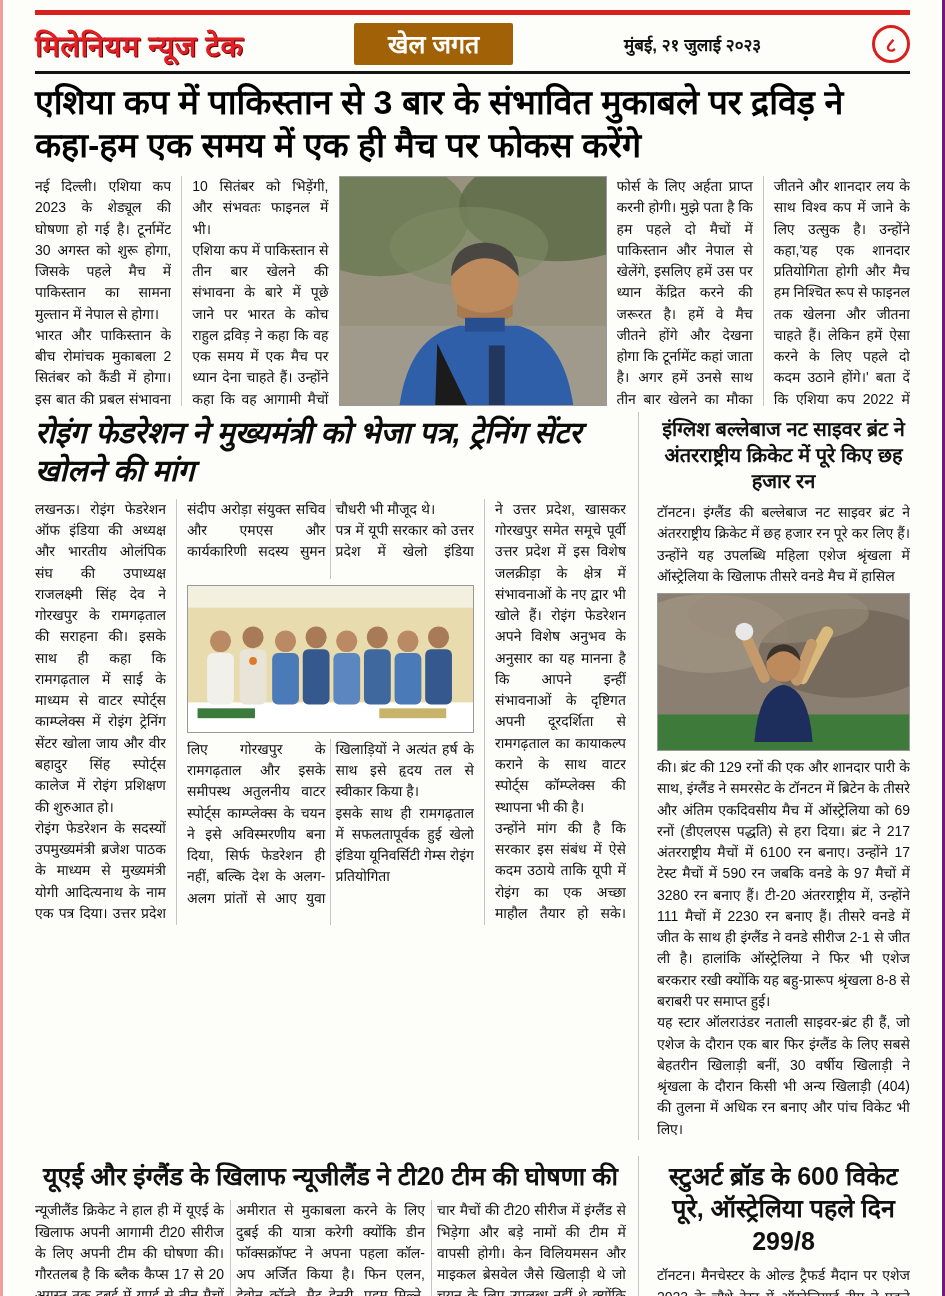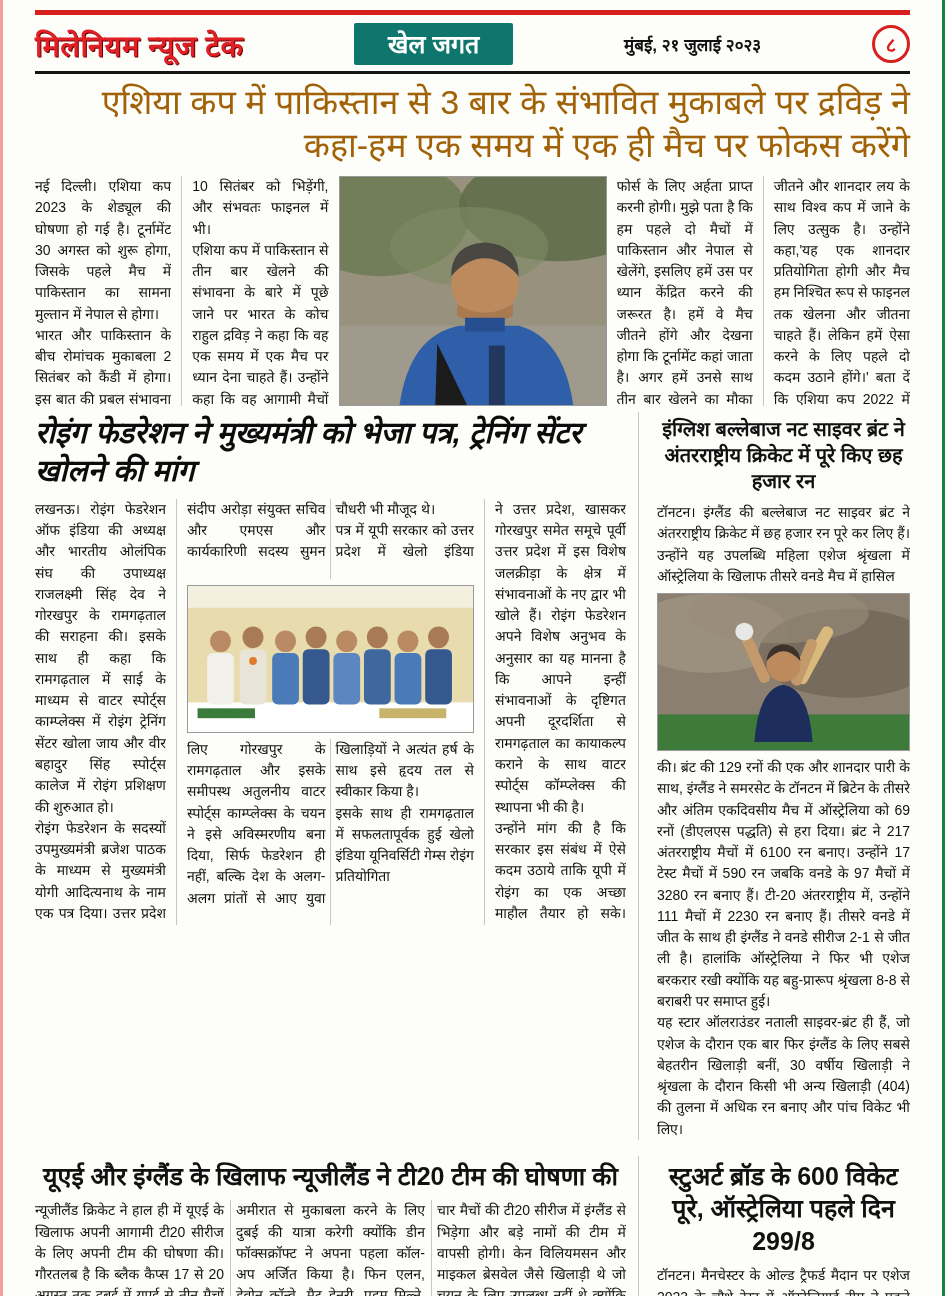--- a/index.html
+++ b/index.html
@@ -2,38 +2,38 @@
 <html><head>
 <meta charset="utf-8">
 <style>
   * { margin:0; padding:0; box-sizing:border-box; }
   html,body { background:#dedede; }
   body { font-family:"Liberation Sans","DejaVu Sans",sans-serif; color:#111; }
 
   .page{
     width:945px; height:1296px; margin:0 auto; position:relative;
     background:#fdfdfa; overflow:hidden;
-    border-left:3px solid #f09e9e; border-right:3px solid #15803d;
+    border-left:3px solid #f09e9e; border-right:3px solid #701a75;
     padding:6px 32px 0 32px;
   }
   .top-strip{ height:5px; background:#d8201f; margin:4px 0 5px; }
 
   .header-row{ display:flex; align-items:center; justify-content:space-between; padding:3px 0 6px; }
   .masthead{ font-size:29px; font-weight:900; color:#e02025; letter-spacing:.5px;
              text-shadow:1px 1px 0 #6b0000; white-space:nowrap; }
-  .section-box{ background:#0f766e; color:#fff; font-weight:900; font-size:25px;
+  .section-box{ background:#a16207; color:#fff; font-weight:900; font-size:25px;
                 padding:3px 34px 5px; border-radius:2px; white-space:nowrap; }
   .dateline{ font-size:17px; font-weight:700; white-space:nowrap; }
   .page-badge{ width:38px; height:38px; border:3px solid #d8201f; border-radius:50%;
                display:flex; align-items:center; justify-content:center;
                color:#d8201f; font-size:20px; font-weight:900; }
   .header-rule{ height:3px; background:#141414; margin-bottom:7px; }
 
-  .lead-headline{ font-size:34px; line-height:1.25; font-weight:400; text-align:right;
-                  color:#a16207; margin:2px 0 10px; }
+  .lead-headline{ font-size:34px; line-height:1.25; font-weight:700; text-align:left;
+                  color:#000000; margin:2px 0 10px; }
   h2.sub-headline{ font-size:30px; line-height:1.28; font-weight:900; color:#0c0c0c; margin:2px 0 8px;font-style:italic; }
 
   .body-text{ font-size:14px; line-height:1.52; text-align:justify; white-space:pre-line; overflow:hidden; }
 
   .lead-body{ display:flex; gap:10px; height:230px; overflow:hidden; margin-bottom:6px; }
   .lead-col{ flex:1 1 0; }
   .vsep{ border-left:1px solid #c6c6c6; padding-left:10px; }
 
   figure{ overflow:hidden; background:#888; }
   figure svg{ display:block; width:100%; height:100%; }

